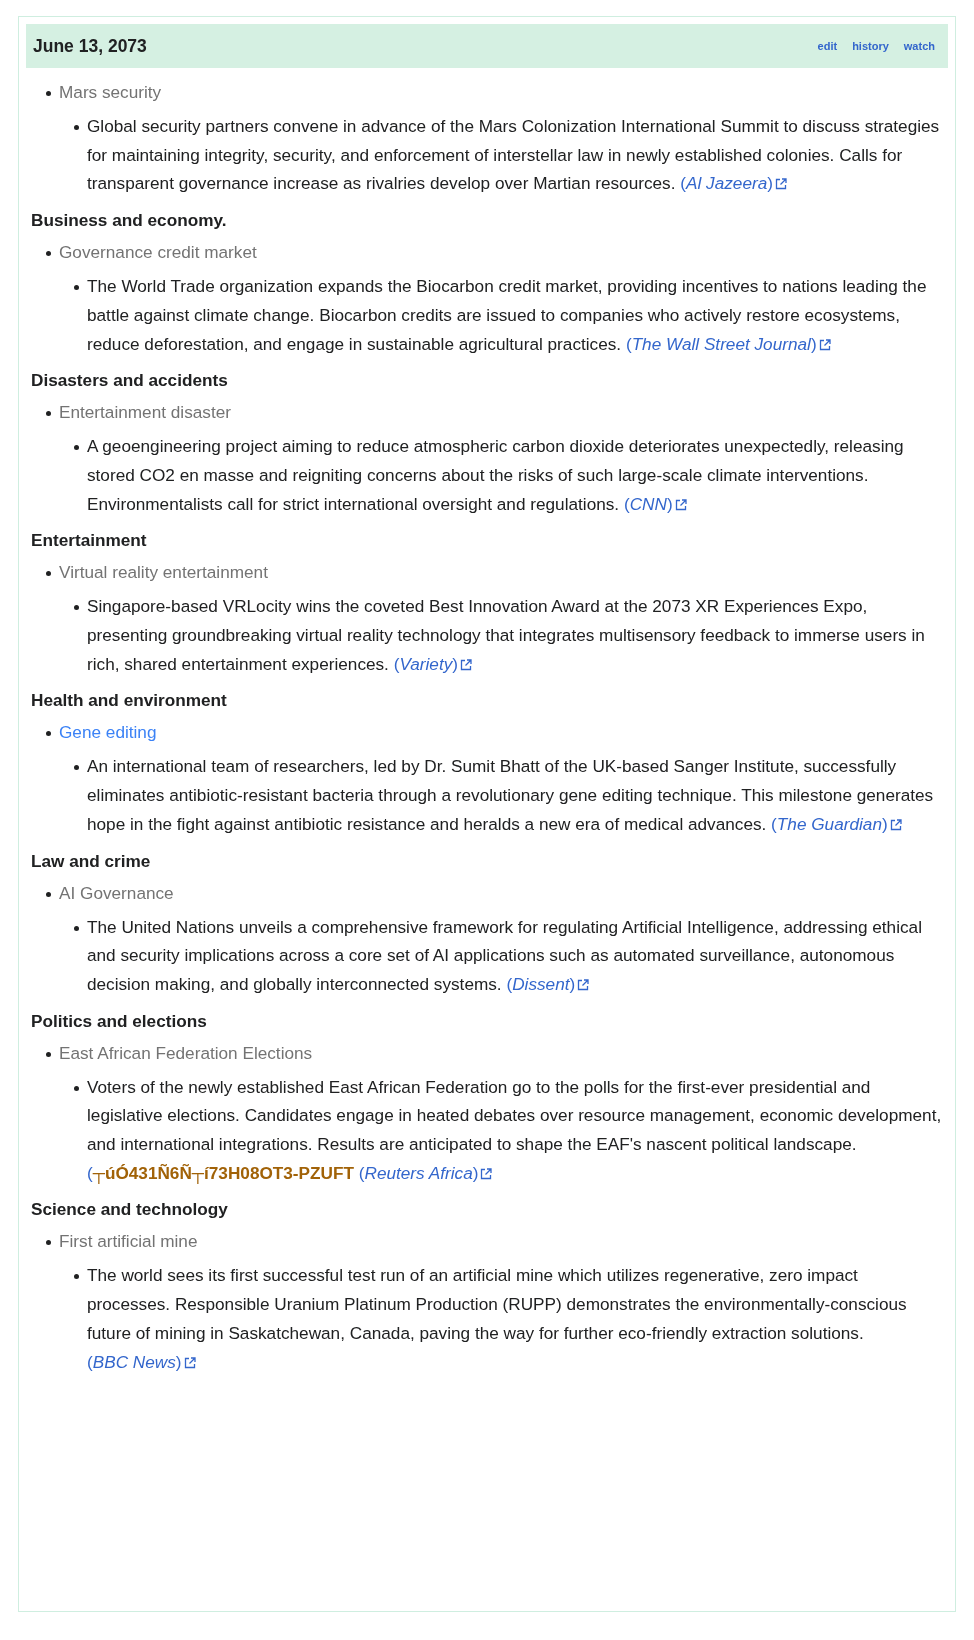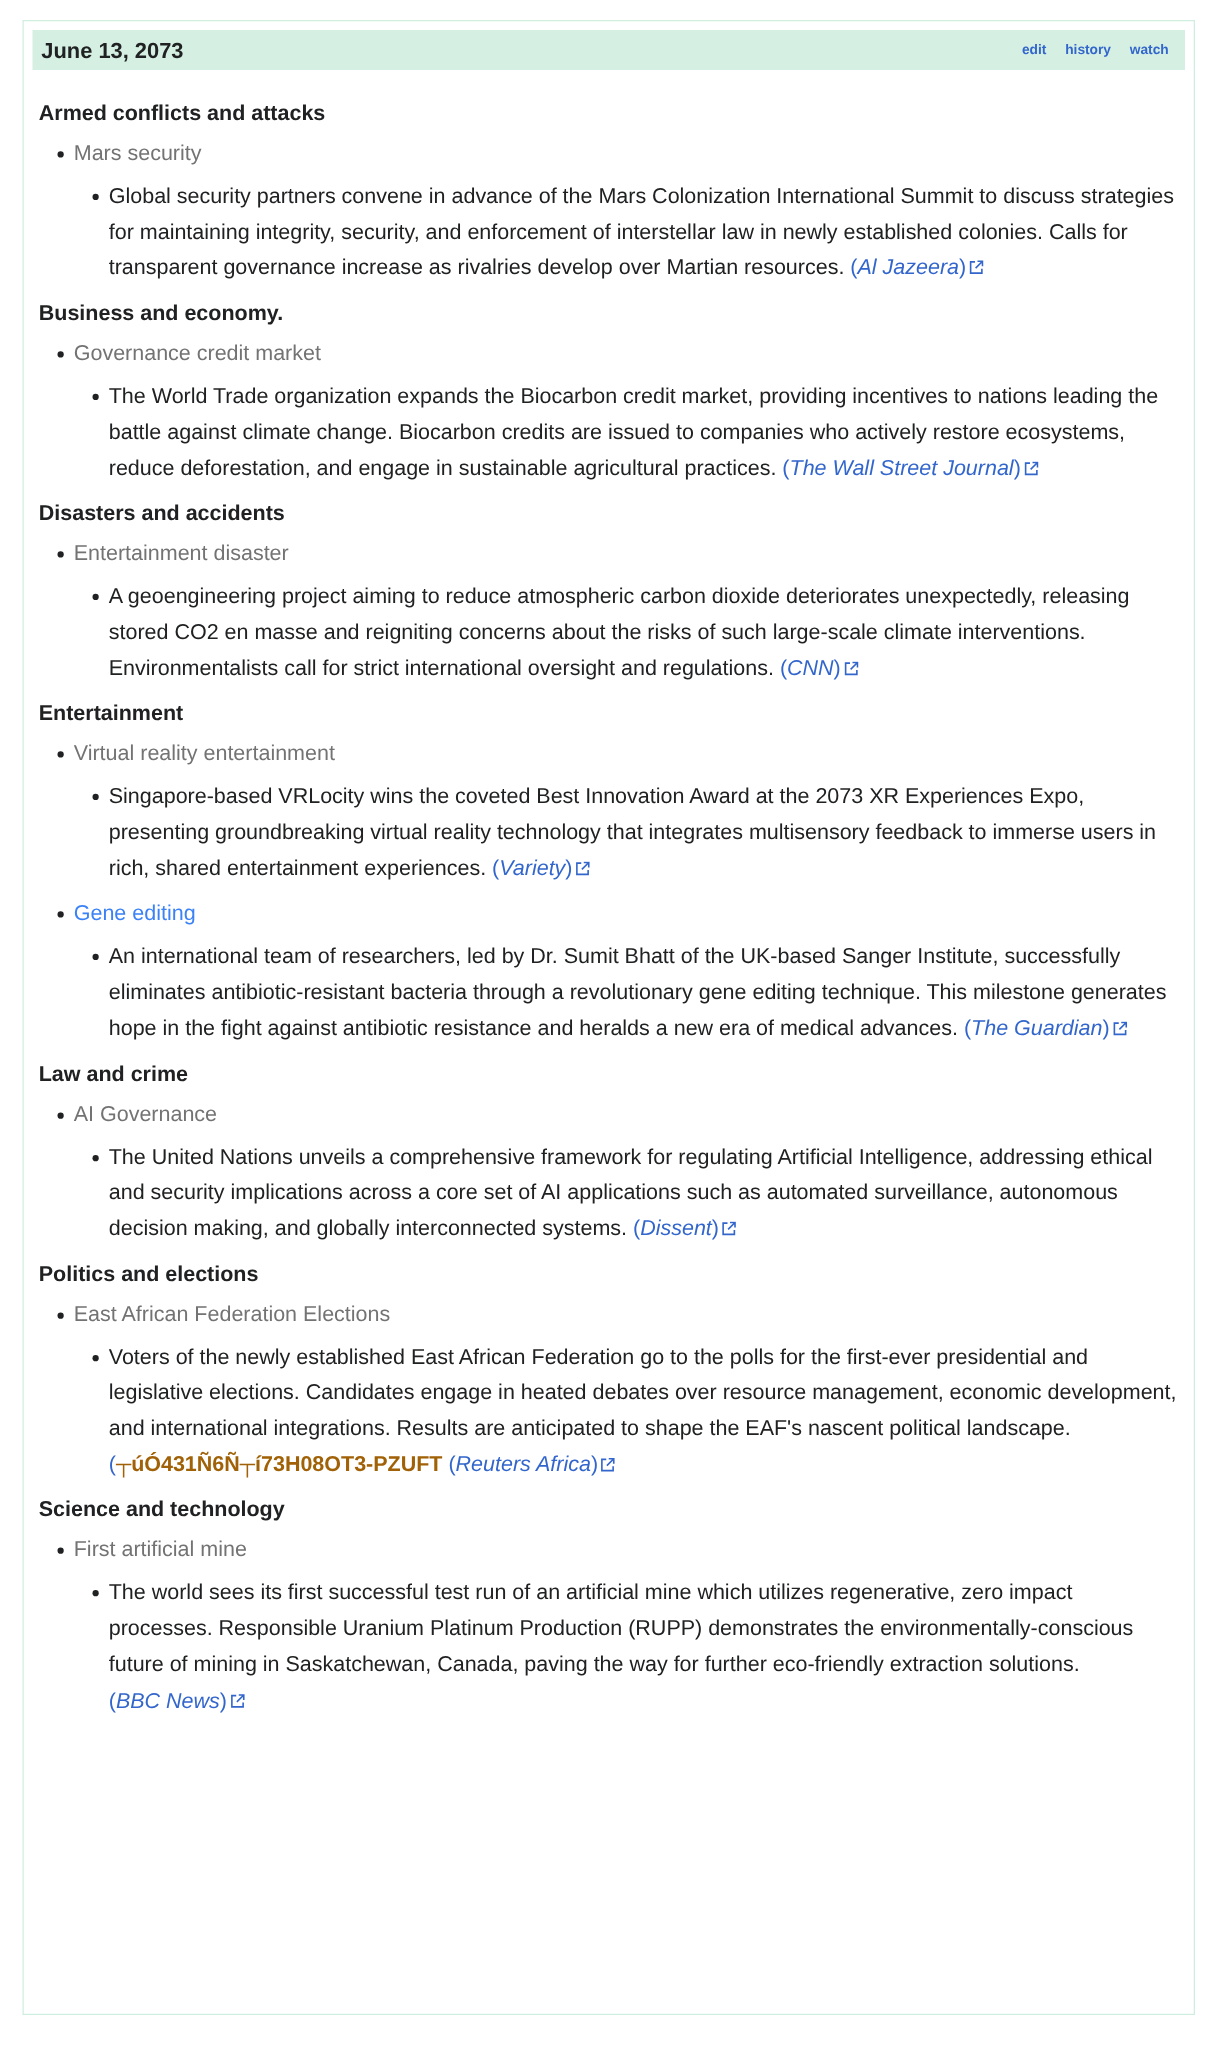--- a/index.html
+++ b/index.html
@@ -23,21 +23,21 @@
       height: 1596px;
       border: 1px solid #cfeee0;
       box-sizing: border-box;
       background: #ffffff;
     }
     .day-header {
       position: absolute;
       left: 7px;
       top: 7px;
       right: 7px;
-      height: 32px;
+      height: 44px;
       background: #d5f0e2;
       display: flex;
       align-items: center;
       justify-content: space-between;
       box-sizing: border-box;
       padding: 0 13px 0 7px;
     }
     .day-title {
       font-weight: bold;
       font-size: 17.5px;
@@ -145,21 +145,20 @@
     <span class="day-actions">
       <a>edit</a>
       <a>history</a>
       <a>watch</a>
     </span>
   </div>
 
   <div class="content">
 
     <div>
-      <p class="section-heading">Armed conflicts and attacks</p>
       <ul class="topics">
         <li>
           <span class="topic-row"><span class="bullet"></span><a class="topic-link red">Mars security</a></span>
           <ul class="events">
             <li><span class="bullet"></span><span>Global security partners convene in advance of the Mars Colonization International Summit to discuss strategies for maintaining integrity, security, and enforcement of interstellar law in newly established colonies. Calls for transparent governance increase as rivalries develop over Martian resources.</span> <a class="source"><span class="paren">(</span><span class="src-name">Al Jazeera</span><span class="paren">)</span><span class="extlink"><svg width="12" height="12" viewBox="0 0 12 12">
                       <path d="M5 1.5H1.5v9h9V7" fill="none" stroke="#3366cc" stroke-width="1.3"></path>
                       <path d="M7 1h4v4M11 1L5.5 6.5" fill="none" stroke="#3366cc" stroke-width="1.3"></path>
                     </svg></span></a></li>
           </ul>
         </li>
@@ -205,20 +204,21 @@
             <li><span class="bullet"></span><span>Singapore-based VRLocity wins the coveted Best Innovation Award at the 2073 XR Experiences Expo, presenting groundbreaking virtual reality technology that integrates multisensory feedback to immerse users in rich, shared entertainment experiences.</span> <a class="source"><span class="paren">(</span><span class="src-name">Variety</span><span class="paren">)</span><span class="extlink"><svg width="12" height="12" viewBox="0 0 12 12">
                       <path d="M5 1.5H1.5v9h9V7" fill="none" stroke="#3366cc" stroke-width="1.3"></path>
                       <path d="M7 1h4v4M11 1L5.5 6.5" fill="none" stroke="#3366cc" stroke-width="1.3"></path>
                     </svg></span></a></li>
           </ul>
         </li>
       </ul>
     </div>
 
     <div>
+      <p class="section-heading">Health and environment</p>
       <ul class="topics">
         <li>
           <span class="topic-row"><span class="bullet"></span><a class="topic-link blue">Gene editing</a></span>
           <ul class="events">
             <li><span class="bullet"></span><span>An international team of researchers, led by Dr. Sumit Bhatt of the UK-based Sanger Institute, successfully eliminates antibiotic-resistant bacteria through a revolutionary gene editing technique. This milestone generates hope in the fight against antibiotic resistance and heralds a new era of medical advances.</span> <a class="source"><span class="paren">(</span><span class="src-name">The Guardian</span><span class="paren">)</span><span class="extlink"><svg width="12" height="12" viewBox="0 0 12 12">
                       <path d="M5 1.5H1.5v9h9V7" fill="none" stroke="#3366cc" stroke-width="1.3"></path>
                       <path d="M7 1h4v4M11 1L5.5 6.5" fill="none" stroke="#3366cc" stroke-width="1.3"></path>
                     </svg></span></a></li>
           </ul>
         </li>

